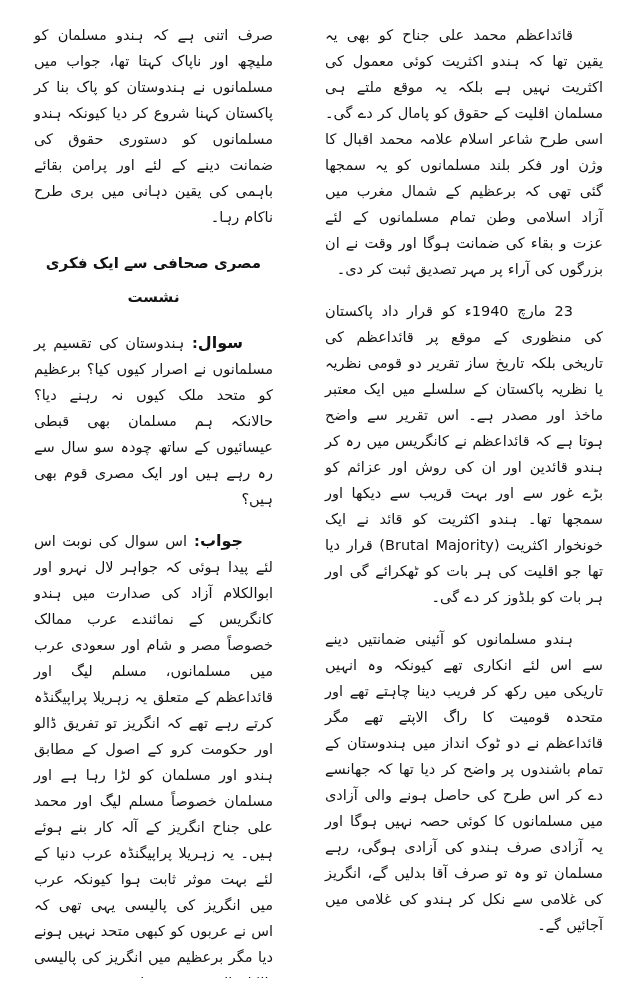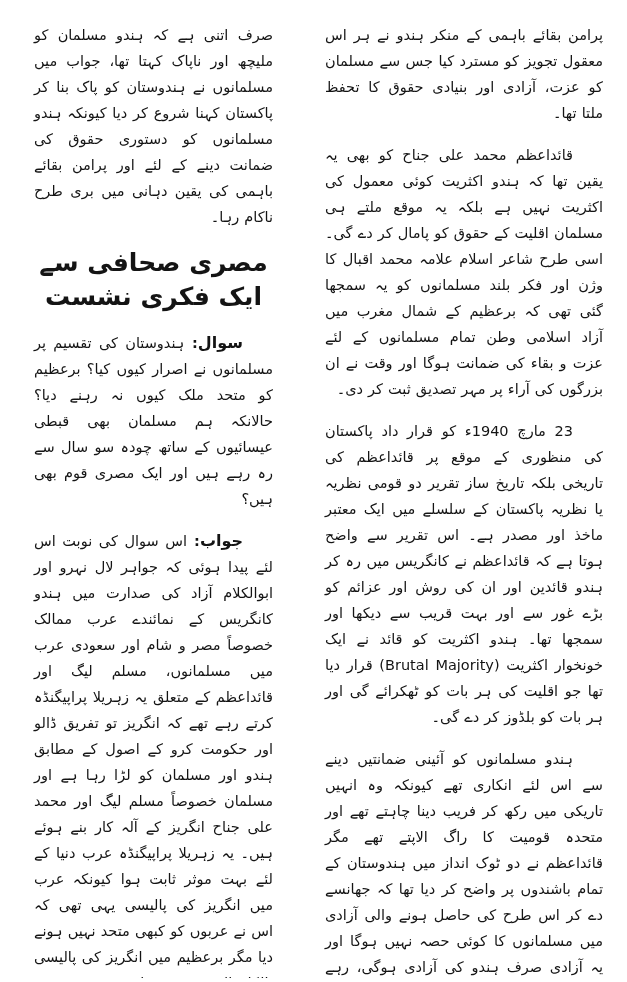--- a/index.html
+++ b/index.html
@@ -31,39 +31,38 @@
   .para {
     margin: 16px;
     font-size: 14.5px;
     line-height: 26px;
     text-align: justify;
     text-justify: inter-word;
     word-spacing: 0.5px;
   }
   .para.indent { text-indent: 30px; }
   .article-heading {
-    font-size: 25px;
+    font-size: 15px;
     font-weight: bold;
     text-align: center;
     margin: 10px 0 9px 0;
     line-height: 34px;
     letter-spacing: 0;
   }
   .qa-label {
     font-weight: bold;
     font-size: 16px;
   }
   .qa-colon { font-weight: bold; }
 </style>
 </head>
 <body>
 
 <div class="page">
   <div class="col col-first">
-      <p class="para">پرامن بقائے باہمی کے منکر ہندو نے ہر اس معقول تجویز کو مسترد کیا جس سے مسلمان کو عزت، آزادی اور بنیادی حقوق کا تحفظ ملتا تھا۔</p>
       <p class="para indent">قائداعظم محمد علی جناح کو بھی یہ یقین تھا کہ ہندو اکثریت کوئی معمول کی اکثریت نہیں ہے بلکہ یہ موقع ملتے ہی مسلمان اقلیت کے حقوق کو پامال کر دے گی۔ اسی طرح شاعر اسلام علامہ محمد اقبال کا وژن اور فکر بلند مسلمانوں کو یہ سمجھا گئی تھی کہ برعظیم کے شمال مغرب میں آزاد اسلامی وطن تمام مسلمانوں کے لئے عزت و بقاء کی ضمانت ہوگا اور وقت نے ان بزرگوں کی آراء پر مہر تصدیق ثبت کر دی۔</p>
       <p class="para indent">23 مارچ 1940ء کو قرار داد پاکستان کی منظوری کے موقع پر قائداعظم کی تاریخی بلکہ تاریخ ساز تقریر دو قومی نظریہ یا نظریہ پاکستان کے سلسلے میں ایک معتبر ماخذ اور مصدر ہے۔ اس تقریر سے واضح ہوتا ہے کہ قائداعظم نے کانگریس میں رہ کر ہندو قائدین اور ان کی روش اور عزائم کو بڑے غور سے اور بہت قریب سے دیکھا اور سمجھا تھا۔ ہندو اکثریت کو قائد نے ایک خونخوار اکثریت (Brutal Majority) قرار دیا تھا جو اقلیت کی ہر بات کو ٹھکرائے گی اور ہر بات کو بلڈوز کر دے گی۔</p>
       <p class="para indent">ہندو مسلمانوں کو آئینی ضمانتیں دینے سے اس لئے انکاری تھے کیونکہ وہ انہیں تاریکی میں رکھ کر فریب دینا چاہتے تھے اور متحدہ قومیت کا راگ الاپتے تھے مگر قائداعظم نے دو ٹوک انداز میں ہندوستان کے تمام باشندوں پر واضح کر دیا تھا کہ جھانسے دے کر اس طرح کی حاصل ہونے والی آزادی میں مسلمانوں کا کوئی حصہ نہیں ہوگا اور یہ آزادی صرف ہندو کی آزادی ہوگی، رہے مسلمان تو وہ تو صرف آقا بدلیں گے، انگریز کی غلامی سے نکل کر ہندو کی غلامی میں آجائیں گے۔</p>
     </div>
   <div class="col col-second">
       <p class="para">صرف اتنی ہے کہ ہندو مسلمان کو ملیچھ اور ناپاک کہتا تھا، جواب میں مسلمانوں نے ہندوستان کو پاک بنا کر پاکستان کہنا شروع کر دیا کیونکہ ہندو مسلمانوں کو دستوری حقوق کی ضمانت دینے کے لئے اور پرامن بقائے باہمی کی یقین دہانی میں بری طرح ناکام رہا۔</p>
       <div class="article-heading">مصری صحافی سے ایک فکری نشست</div>
       <p class="para indent"><span class="qa-label">سوال</span><span class="qa-colon">:&nbsp;</span><span>ہندوستان کی تقسیم پر مسلمانوں نے اصرار کیوں کیا؟ برعظیم کو متحد ملک کیوں نہ رہنے دیا؟ حالانکہ ہم مسلمان بھی قبطی عیسائیوں کے ساتھ چودہ سو سال سے رہ رہے ہیں اور ایک مصری قوم بھی ہیں؟</span></p>
       <p class="para indent"><span class="qa-label">جواب</span><span class="qa-colon">:&nbsp;</span><span>اس سوال کی نوبت اس لئے پیدا ہوئی کہ جواہر لال نہرو اور ابوالکلام آزاد کی صدارت میں ہندو کانگریس کے نمائندے عرب ممالک خصوصاً مصر و شام اور سعودی عرب میں مسلمانوں، مسلم لیگ اور قائداعظم کے متعلق یہ زہریلا پراپیگنڈہ کرتے رہے تھے کہ انگریز تو تفریق ڈالو اور حکومت کرو کے اصول کے مطابق ہندو اور مسلمان کو لڑا رہا ہے اور مسلمان خصوصاً مسلم لیگ اور محمد علی جناح انگریز کے آلہ کار بنے ہوئے ہیں۔ یہ زہریلا پراپیگنڈہ عرب دنیا کے لئے بہت موثر ثابت ہوا کیونکہ عرب میں انگریز کی پالیسی یہی تھی کہ اس نے عربوں کو کبھی متحد نہیں ہونے دیا مگر برعظیم میں انگریز کی پالیسی بالکل الٹ تھی وہ اپنے منحوس عہد استعمار کے آغاز میں تو مسلمانوں کو ذلیل کرنے اور روندنے کے لئے ہندو کو اپنا متر اور اتحادی قرار</span></p>
     </div>

